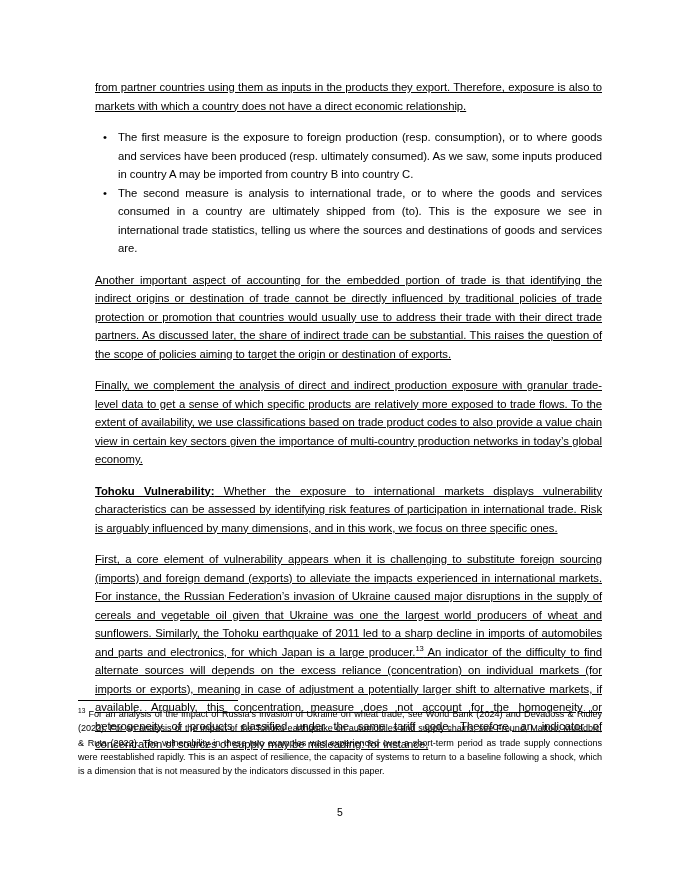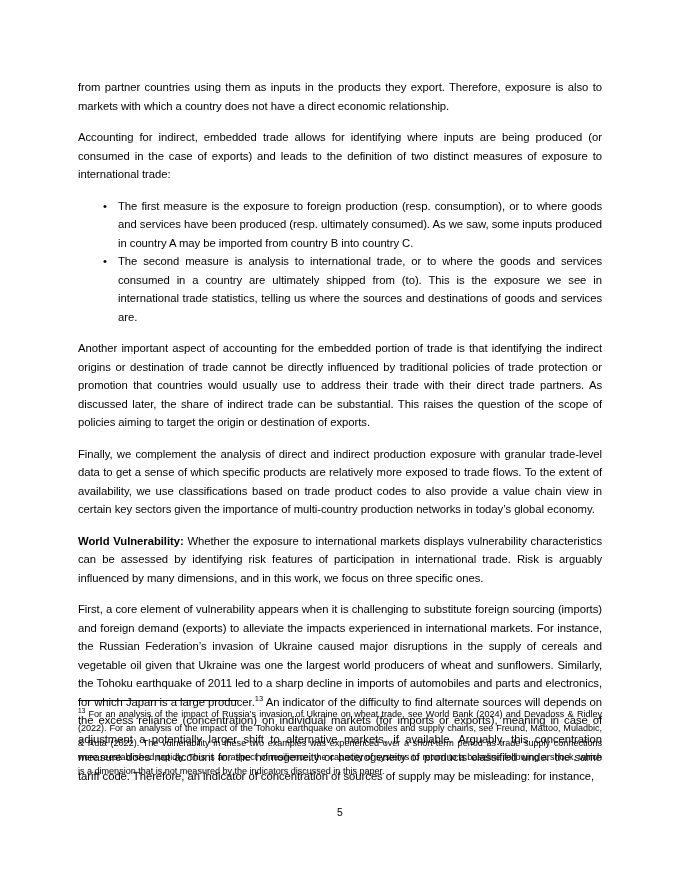--- a/index.html
+++ b/index.html
@@ -19,27 +19,28 @@
     box-sizing: border-box;
     overflow: hidden;
   }
   .content {
     position: absolute;
     left: 78px;
     top: 78px;
     width: 524px;
   }
   p.body-par {
-    margin: 0 0 13px 0;
+    margin: 0 0 13px 17px;
     font-size: 11.3px;
     line-height: 18.5px;
     text-align: justify;
     text-justify: inter-word;
     hyphens: none;
     letter-spacing: -0.05px;
+    text-decoration: underline;
   }
   ul.measure-list {
     margin: 0 0 13px 0;
     padding: 0;
     list-style: none;
   }
   ul.measure-list > li {
     position: relative;
     margin: 0;
     padding-left: 40px;
@@ -102,38 +103,37 @@
 </style>
 </head>
 <body>
 
 <div class="page">
 
   <div class="content">
 
     <p class="body-par">from partner countries using them as inputs in the products they export. Therefore, exposure is also to markets with which a country does not have a direct economic relationship.</p>
 
-    <p class="body-par">Accounting for indirect, embedded trade allows for identifying where inputs are being produced (or consumed in the case of exports) and leads to the definition of two distinct measures of exposure to international trade:</p>
 
     <ul class="measure-list">
       <li>
         <span class="bullet-dot">•</span>
         <span>The first measure is the exposure to foreign production (resp. consumption), or to where goods and services have been produced (resp. ultimately consumed). As we saw, some inputs produced in country A may be imported from country B into country C.</span>
       </li>
       <li>
         <span class="bullet-dot">•</span>
         <span>The second measure is analysis to international trade, or to where the goods and services consumed in a country are ultimately shipped from (to). This is the exposure we see in international trade statistics, telling us where the sources and destinations of goods and services are.</span>
       </li>
     </ul>
 
     <p class="body-par">Another important aspect of accounting for the embedded portion of trade is that identifying the indirect origins or destination of trade cannot be directly influenced by traditional policies of trade protection or promotion that countries would usually use to address their trade with their direct trade partners. As discussed later, the share of indirect trade can be substantial. This raises the question of the scope of policies aiming to target the origin or destination of exports.</p>
 
     <p class="body-par">Finally, we complement the analysis of direct and indirect production exposure with granular trade-level data to get a sense of which specific products are relatively more exposed to trade flows. To the extent of availability, we use classifications based on trade product codes to also provide a value chain view in certain key sectors given the importance of multi-country production networks in today’s global economy.</p>
 
-    <p class="body-par"><span class="lead-bold">World Vulnerability:</span><span> Whether the exposure to international markets displays vulnerability characteristics can be assessed by identifying risk features of participation in international trade. Risk is arguably influenced by many dimensions, and in this work, we focus on three specific ones.</span></p>
+    <p class="body-par"><span class="lead-bold">Tohoku Vulnerability:</span><span> Whether the exposure to international markets displays vulnerability characteristics can be assessed by identifying risk features of participation in international trade. Risk is arguably influenced by many dimensions, and in this work, we focus on three specific ones.</span></p>
 
     <p class="body-par"><span>First, a core element of vulnerability appears when it is challenging to substitute foreign sourcing (imports) and foreign demand (exports) to alleviate the impacts experienced in international markets. For instance, the Russian Federation’s invasion of Ukraine caused major disruptions in the supply of cereals and vegetable oil given that Ukraine was one the largest world producers of wheat and sunflowers. Similarly, the Tohoku earthquake of 2011 led to a sharp decline in imports of automobiles and parts and electronics, for which Japan is a large producer.</span><sup class="fn-ref">13</sup><span> An indicator of the difficulty to find alternate sources will depends on the excess reliance (concentration) on individual markets (for imports or exports), meaning in case of adjustment a potentially larger shift to alternative markets, if available. Arguably, this concentration measure does not account for the homogeneity or heterogeneity of products classified under the same tariff code. Therefore, an indicator of concentration of sources of supply may be misleading: for instance,</span></p>
 
   </div>
 
   <div class="footnote-area">
     <hr class="footnote-rule">
     <p class="footnote-text"><sup class="fn-num">13</sup><span> For an analysis of the impact of Russia’s invasion of Ukraine on wheat trade, see World Bank (2024) and Devadoss &amp; Ridley (2022). For an analysis of the impact of the Tohoku earthquake on automobiles and supply chains, see Freund, Mattoo, Muladbic, &amp; Ruta (2022). The vulnerability in these two examples was experienced over a short-term period as trade supply connections were reestablished rapidly. This is an aspect of resilience, the capacity of systems to return to a baseline following a shock, which is a dimension that is not measured by the indicators discussed in this paper.</span></p>
   </div>
 

